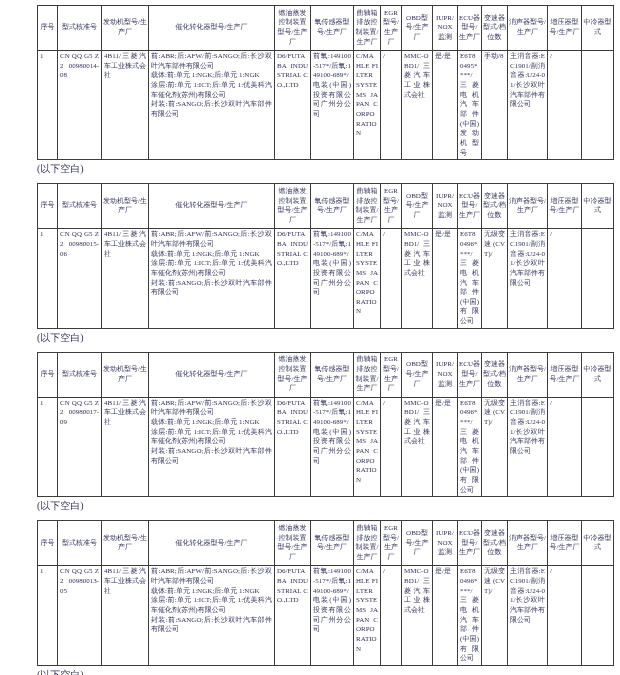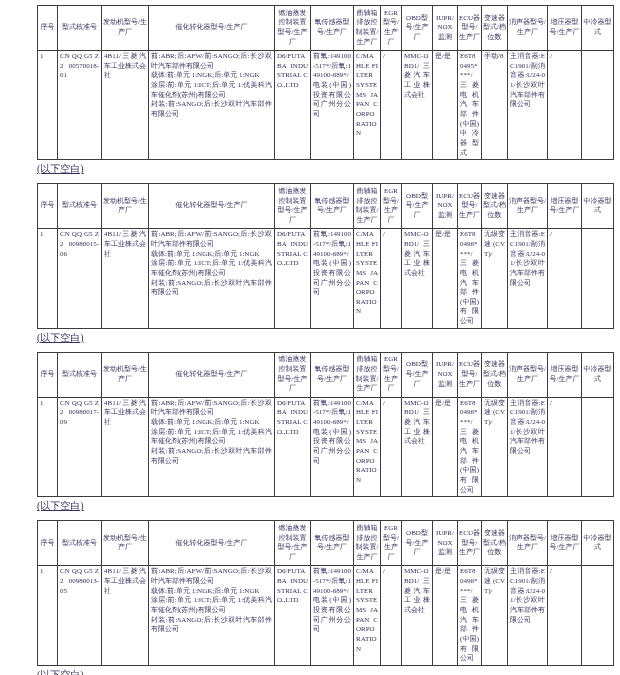--- a/index.html
+++ b/index.html
@@ -47,21 +47,20 @@
     height: 95px;
     white-space: pre-line;
   }
   td.v-mid { vertical-align: middle; }
   td.t-center { text-align: center; }
   .blank-label {
     font-size: 10px;
     line-height: 12px;
     margin: 3px 0 8px 0;
     color: #34345c;
-    text-decoration: underline;
   }
 </style>
 </head>
 <body>
 
 <div class="page">
 
   <section class="block">
     <table class="parts">
       <colgroup>
@@ -94,33 +93,33 @@
         <th>OBD型号/生产厂</th>
         <th>IUPR/NOX监测</th>
         <th>ECU器型号/生产厂</th>
         <th>变速器型式/档位数</th>
         <th>消声器型号/生产厂</th>
         <th>增压器型号/生产厂</th>
         <th>中冷器型式</th>
       </tr>
       <tr>
         <td class="v-mid t-center">1</td>
-        <td class="v-mid">CN QQ G5 Z2 00570018-01</td>
+        <td class="v-mid">CN QQ G5 Z2 00980014-08</td>
         <td>4B11/三菱汽车工业株式会社</td>
         <td>前:ABR;后:AFW/前:SANGO;后:长沙双叶汽车部件有限公司
 载体:前:单元 1:NGK;后:单元 1:NGK
 涂层:前:单元 1:ICT;后:单元 1:优美科汽车催化剂(苏州)有限公司
 封装:前:SANGO;后:长沙双叶汽车部件有限公司</td>
         <td>D6/FUTABA INDUSTRIAL CO.,LTD</td>
         <td>前氧:149100-517*/后氧:149100-689*/电装(中国)投资有限公司广州分公司</td>
         <td>C/MAHLE FILTER SYSTEMS JAPAN CORPORATION</td>
         <td>/</td>
         <td>MMC-OBD1/三菱汽车工业株式会社</td>
         <td>是/是</td>
-        <td>E6T80495****/三菱电机汽车部件(中国)中冷器型式</td>
+        <td>E6T80495****/三菱电机汽车部件(中国)发动机型号</td>
         <td>手动/8</td>
         <td>主消音器:EC1901/副消音器:U24-01/长沙双叶汽车部件有限公司</td>
         <td>/</td>
         <td></td>
       </tr>
     </tbody>
       </table>
     <p class="blank-label">(以下空白)</p>
   </section>
 

